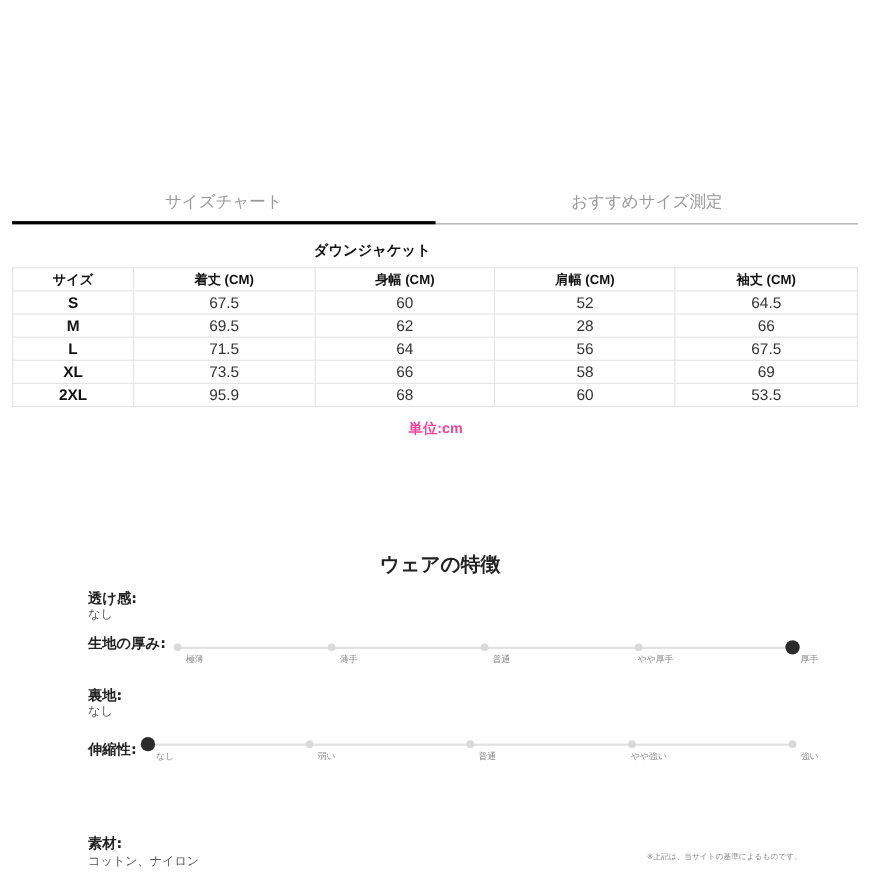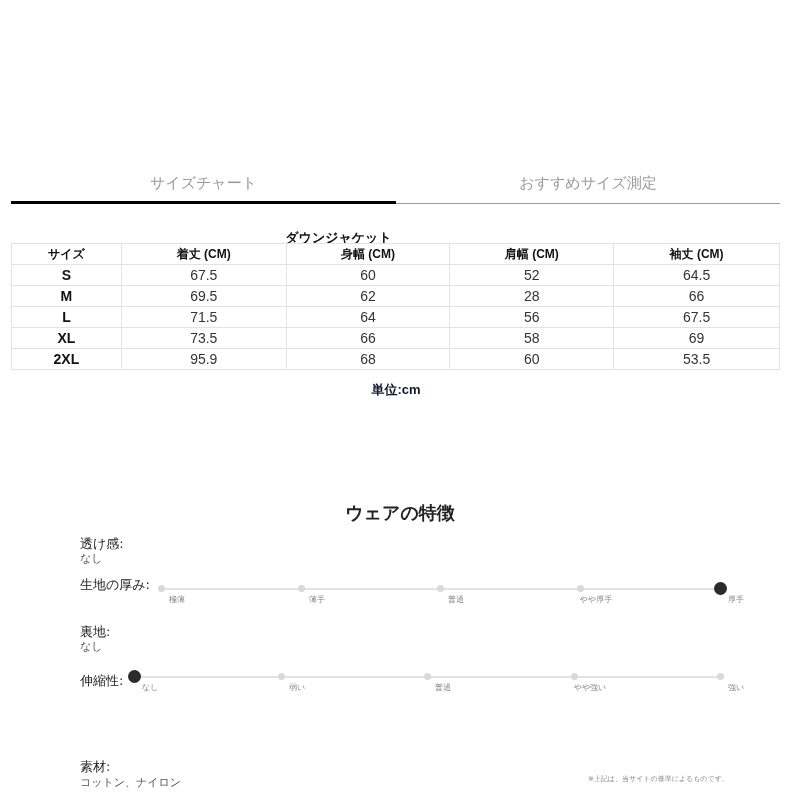--- a/index.html
+++ b/index.html
@@ -5,34 +5,34 @@
     html, body { margin: 0; padding: 0; background: #ffffff; }
     body {
       width: 800px; height: 800px; position: relative; overflow: hidden;
       font-family: "DejaVu Sans", "Liberation Sans", sans-serif; color: #222;
     }
     .tabs { position: absolute; top: 168px; left: 11px; width: 769px; height: 36px; }
     .tab { position: absolute; top: 0; height: 36px; text-align: center; font-size: 15px; color: #999; line-height: 30px; }
     .tab.t1 { left: 0; width: 385px; border-bottom: 3px solid #000; height: 33px; }
     .tab.t2 { left: 385px; width: 384px; border-bottom: 1px solid #9a9a9a; height: 35px; }
 
-    .table-title { position: absolute; top: 229px; left: 0; width: 677px; text-align: center; font-size: 13px; font-weight: bold; color: #111; }
+    .table-title { position: absolute; top: 219px; left: 0; width: 677px; text-align: center; font-size: 13px; font-weight: bold; color: #111; }
     table.size { position: absolute; top: 243px; left: 11px; width: 769px; border-collapse: collapse; font-family: "Liberation Sans", sans-serif; }
     table.size th, table.size td { border: 1px solid #e3e3e3; height: 20px; padding: 0; text-align: center; font-size: 14px; color: #333; margin-top: 40px; }
     table.size th { font-size: 12px; font-weight: bold; color: #111; }
     table.size td.size-col { font-weight: bold; color: #111; }
     table.size col.c0 { width: 110px; }
     table.size col.c1 { width: 165px; }
     table.size col.c2 { width: 164px; }
     table.size col.c3 { width: 164px; }
     table.size col.c4 { width: 166px; }
-    .unit { position: absolute; top: 381px; left: 0; width: 792px; text-align: center; font-family: "Liberation Sans", sans-serif; font-weight: bold; font-size: 13px; color: #0f172a; }
+    .unit { position: absolute; top: 381px; left: 0; width: 792px; text-align: center; font-family: "Liberation Sans", sans-serif; font-weight: bold; font-size: 13px; color: #ec4899; }
 
     .feat-title { position: absolute; top: 501px; left: 0; width: 800px; text-align: center; font-size: 18px; font-weight: bold; color: #222; }
-    .feat-label { position: absolute; left: 80px; font-size: 13px; font-weight: normal; color: #222; }
+    .feat-label { position: absolute; left: 80px; font-size: 13px; font-weight: bold; color: #222; }
     .feat-value { position: absolute; left: 80px; font-size: 11px; color: #555; }
 
     .slider { position: absolute; height: 30px; }
     .slider .track { position: absolute; top: 8px; left: 0; right: 0; height: 2px; background: #e2e2e2; }
     .slider .stop { position: absolute; top: 0; width: 0; }
     .slider .dot { position: absolute; top: 5px; left: -3px; width: 7px; height: 7px; border-radius: 50%; background: #d9d9d9; }
     .slider .dot.active { top: 2px; left: -6px; width: 13px; height: 13px; background: #2b2b2b; }
     .slider .stop-label { position: absolute; top: 14px; left: -30px; width: 60px; text-align: center; font-size: 8px; color: #888; white-space: nowrap; margin-left: 16px; }
 
     .note { position: absolute; top: 774px; left: 588px; font-size: 7px; color: #888; }

